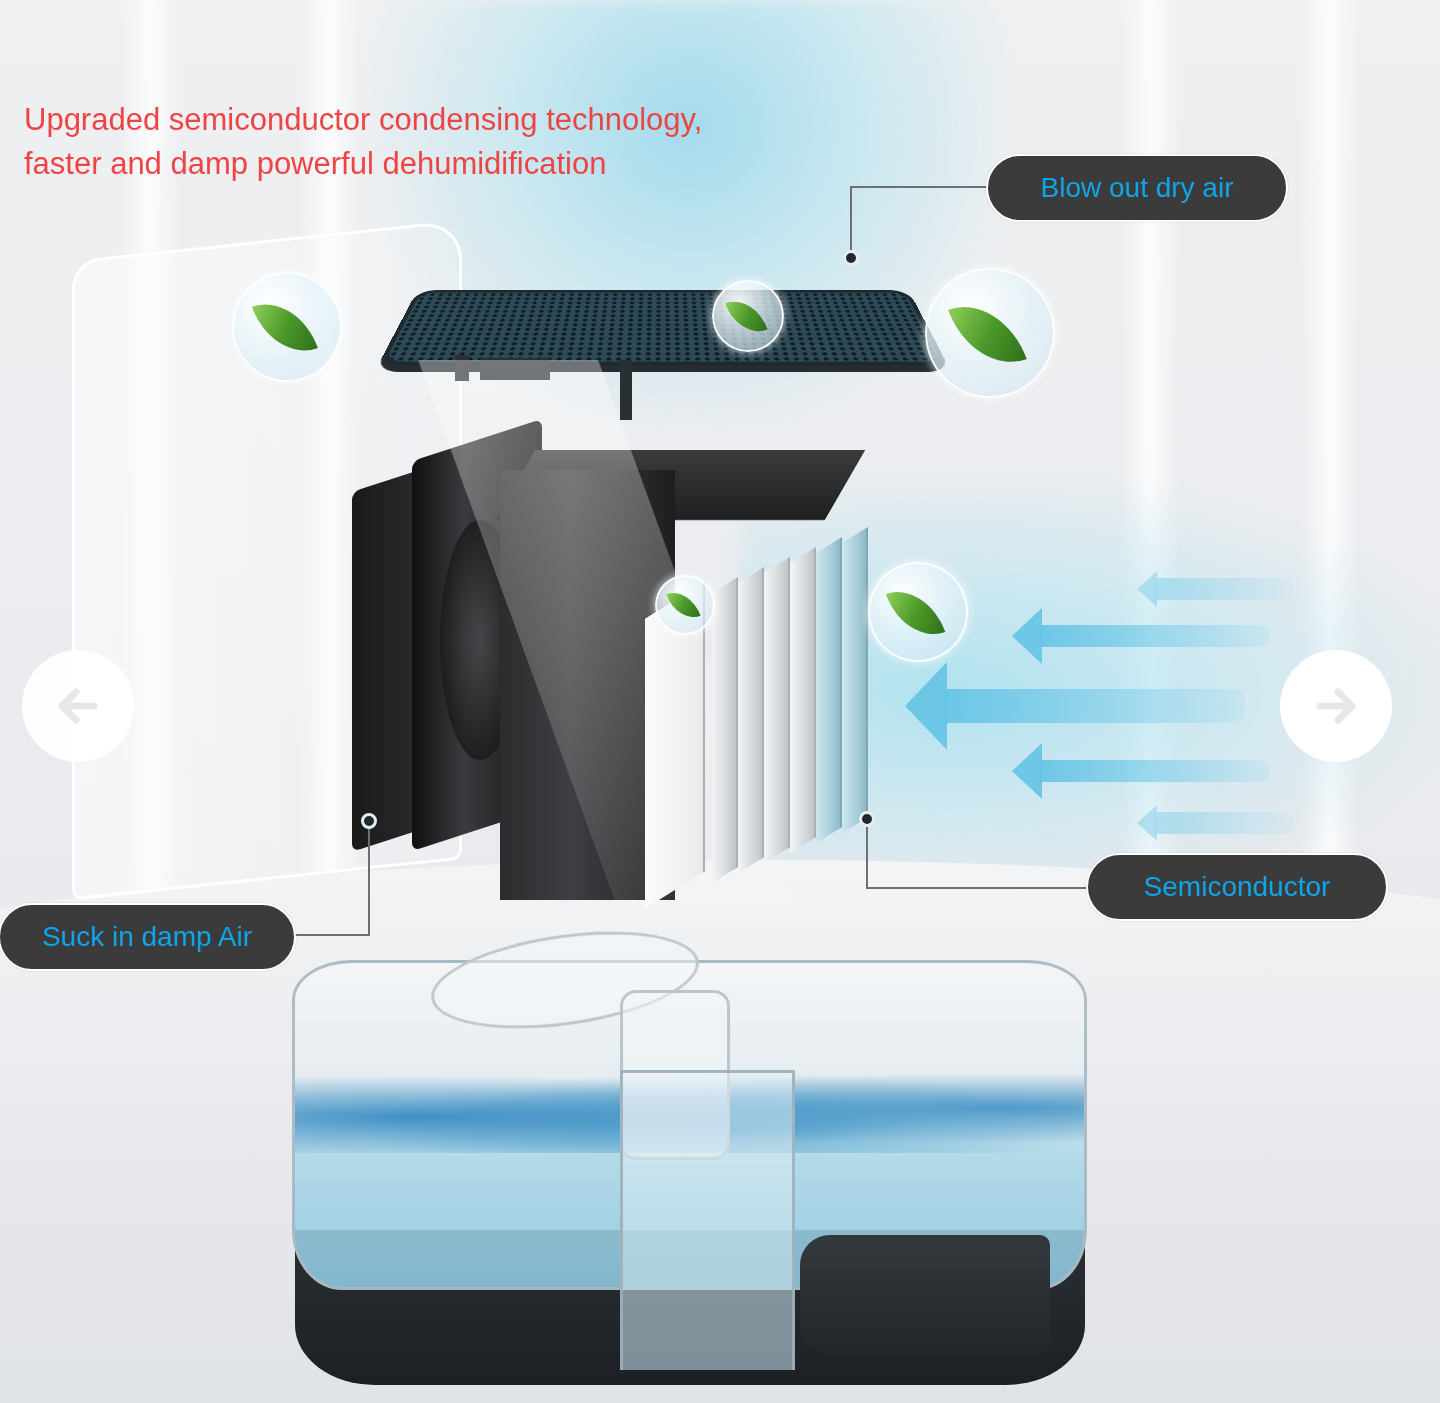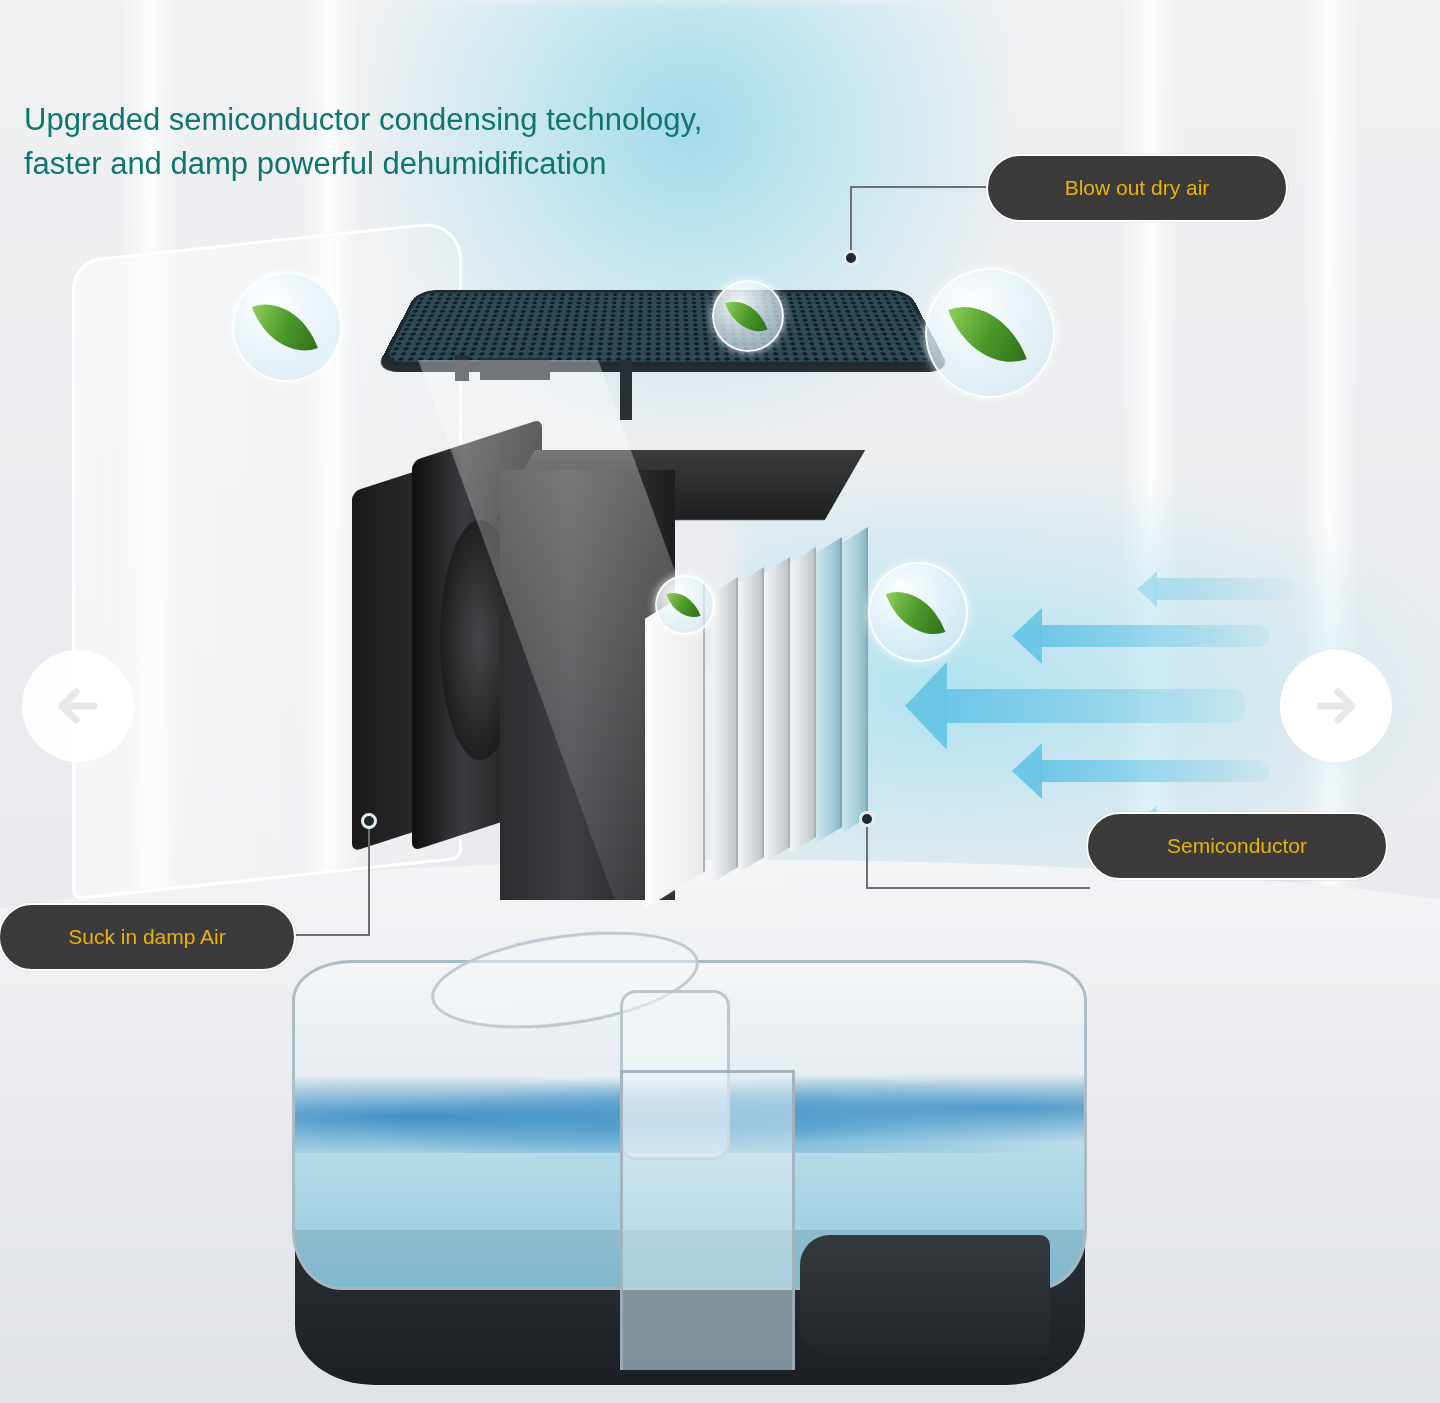--- a/index.html
+++ b/index.html
@@ -42,28 +42,28 @@
   }
 
   
   .title {
     position: absolute; left: 22px; top: 30px;
     font-size: 47px; font-weight: 700; color: #2f3133; letter-spacing: 0.3px;
     white-space: nowrap;
   }
   .subtitle {
     position: absolute; left: 24px; top: 98px;
-    font-size: 31px; color: #0f766e; line-height: 44px;
+    font-size: 31px; color: #ef4444; line-height: 44px;
   }
 
   
   .pill {
     position: absolute; height: 68px; border-radius: 34px;
-    background: #3b3b3c; color: #eab308;
-    font-size: 21px; display: flex; align-items: center; justify-content: center;
+    background: #3b3b3c; color: #0ea5e9;
+    font-size: 28px; display: flex; align-items: center; justify-content: center;
     border: 2px solid #ffffff; box-shadow: 0 0 0 1px rgba(0,0,0,0.05);
     white-space: nowrap;
   }
   .line { position: absolute; background: #6d7072; }
   .dot {
     position: absolute; width: 16px; height: 16px; border-radius: 50%;
     background: #1f2a30; border: 3px solid #e8eef0;
   }
 
   
@@ -279,21 +279,21 @@
   <div class="pill" style="left:986px;top:154px;width:302px">Blow out dry air</div>
 
   <div class="line" style="left:368px;top:820px;width:2px;height:116px"></div>
   <div class="line" style="left:292px;top:934px;width:78px;height:2px"></div>
   <div class="dot" style="left:361px;top:813px"></div>
   <div class="pill" style="left:-2px;top:903px;width:298px">Suck in damp Air</div>
 
   <div class="line" style="left:866px;top:818px;width:2px;height:71px"></div>
   <div class="line" style="left:866px;top:887px;width:224px;height:2px"></div>
   <div class="dot" style="left:859px;top:811px"></div>
-  <div class="pill" style="left:1086px;top:812px;width:302px">Semiconductor</div>
+  <div class="pill" style="left:1086px;top:853px;width:302px">Semiconductor</div>
 
   <div class="nav-btn prev">
     <svg width="56" height="56" viewBox="0 0 56 56">
       <path d="M44 28 H14 M26 14 L12 28 L26 42" stroke="#e6e7e9" stroke-width="7" fill="none" stroke-linecap="round" stroke-linejoin="round"></path>
     </svg>
   </div>
   <div class="nav-btn next">
     <svg width="56" height="56" viewBox="0 0 56 56">
       <path d="M12 28 H42 M30 14 L44 28 L30 42" stroke="#e6e7e9" stroke-width="7" fill="none" stroke-linecap="round" stroke-linejoin="round"></path>
     </svg>

